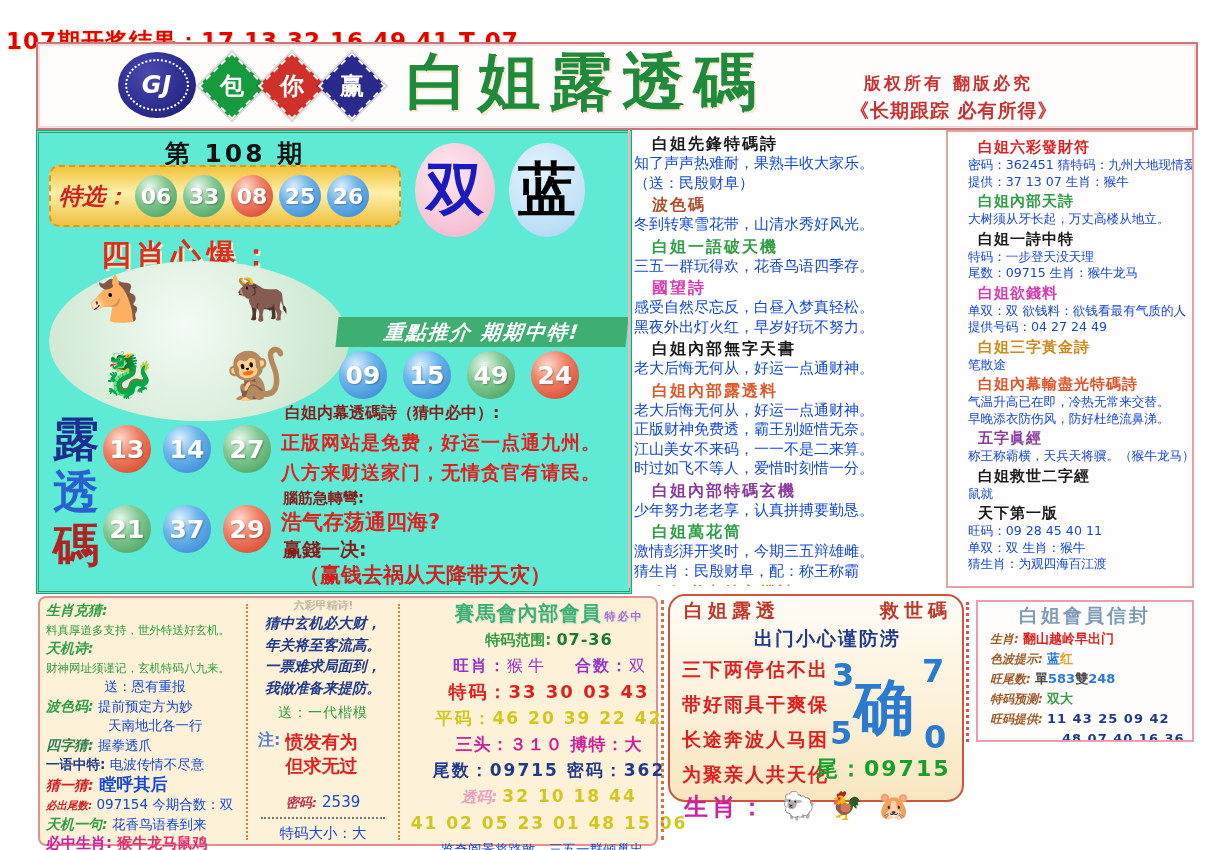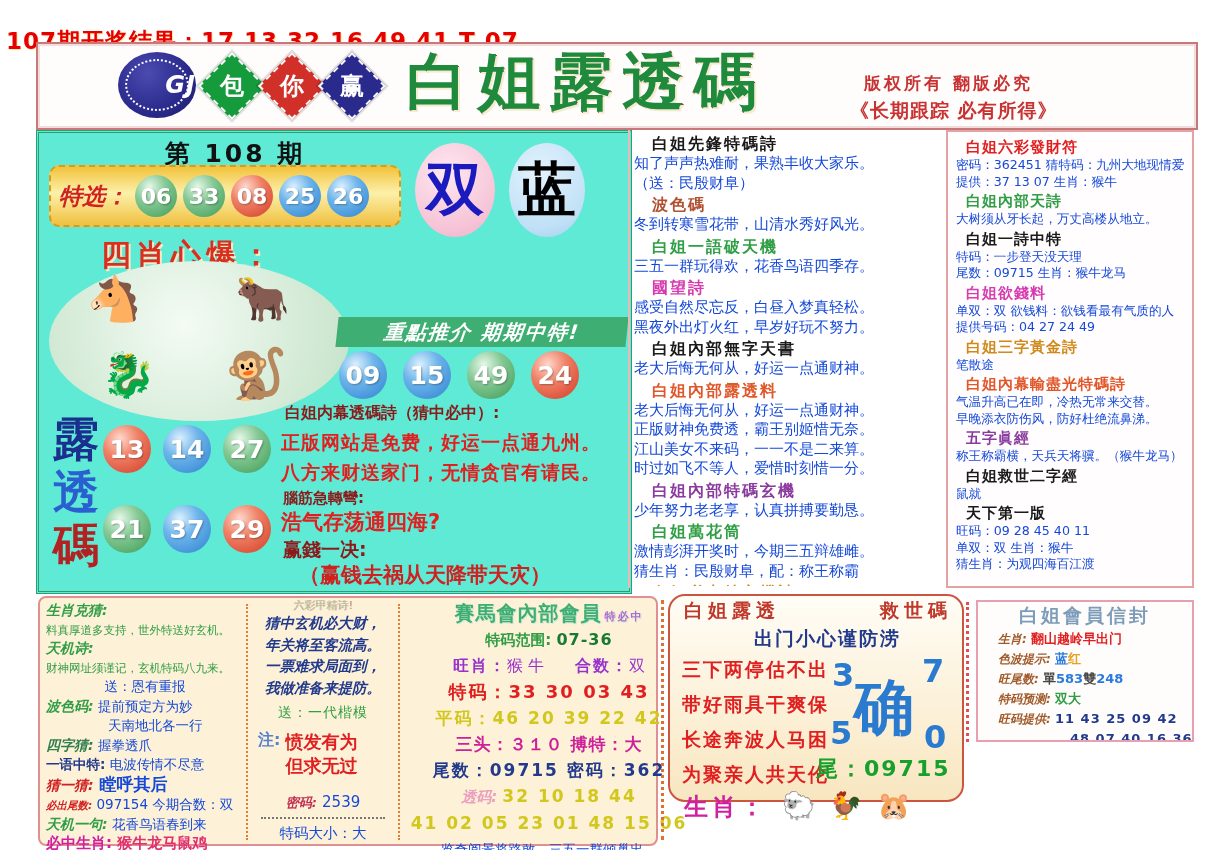--- a/index.html
+++ b/index.html
@@ -7,21 +7,21 @@
         font-family:"DejaVu Sans",sans-serif;}
 
   
   .result-line{position:absolute;left:6px;top:26px;font-size:23px;font-weight:bold;color:#e60000;
       text-shadow:1px 1px 0 #ffe9b0,-1px -1px 0 #fff;letter-spacing:1px;white-space:nowrap;}
 
   
   .header-box{position:absolute;left:36px;top:42px;width:1158px;height:84px;border:2px solid #c87878;
       box-shadow:inset 0 0 0 2px #f3dcdc;background:#fffdfb;}
   .logo{position:absolute;left:80px;top:8px;width:78px;height:66px;border-radius:50%;
-      background:radial-gradient(circle at 38% 32%,#4a4ab0,#2a2a8c 60%,#1c1c66);display:flex;align-items:center;justify-content:flex-end;}
+      background:radial-gradient(circle at 38% 32%,#4a4ab0,#2a2a8c 60%,#1c1c66);display:flex;align-items:center;justify-content:center;}
   .logo-ring{position:absolute;inset:7px;border:2px dotted #fff;border-radius:50%;}
   .logo-glyph{color:#fff;font-weight:bold;font-style:italic;font-size:24px;letter-spacing:1px;}
   .diamond{position:absolute;top:18px;width:44px;height:44px;transform:rotate(45deg);
       border:2px dashed rgba(255,255,255,.95);display:flex;align-items:center;justify-content:center;box-shadow:0 0 0 2px rgba(0,0,0,.12);}
   .diamond .dch{transform:rotate(-45deg);color:#fff;font-weight:bold;font-size:24px;}
   .main-title{position:absolute;left:368px;top:-4px;font-size:62px;font-weight:bold;letter-spacing:10px;
       color:#1f8a3c;text-shadow:2px 2px 0 #f6ead0,-2px -2px 0 #fff,1px 1px 0 #b03020;}
   .copyright{position:absolute;left:826px;top:28px;color:#c83232;font-size:17px;font-weight:bold;letter-spacing:3px;}
   .slogan{position:absolute;left:812px;top:54px;color:#c83232;font-size:19px;font-weight:bold;letter-spacing:1px;}
 
@@ -65,21 +65,21 @@
   .brain-line{position:absolute;left:242px;top:375px;font-size:21px;font-weight:bold;color:#e02020;}
   .win-label{position:absolute;left:244px;top:404px;font-size:19px;font-weight:bold;color:#8b1a1a;}
   .win-line{position:absolute;left:260px;top:428px;font-size:21px;color:#d02020;font-weight:bold;}
 
   
   .vline{position:absolute;left:628px;top:130px;width:2px;height:458px;background:#eab8b8;}
   .mid-col{position:absolute;left:634px;top:132px;width:306px;height:454px;overflow:hidden;}
   .block-title{font-weight:bold;font-size:16px;letter-spacing:2px;margin:2px 0 0 18px;line-height:20px;white-space:nowrap;}
   .block-line{color:#1448d8;font-size:15px;line-height:19.5px;white-space:nowrap;}
   .right-box{position:absolute;left:946px;top:130px;width:248px;height:458px;border:2px solid #e4a2a2;
-      background:#fffdfd;padding:4px 8px;box-sizing:border-box;overflow:hidden;}
+      background:#fffdfd;padding:4px 20px;box-sizing:border-box;overflow:hidden;}
   .right-box .block-title{font-size:15px;margin:2px 0 0 10px;letter-spacing:1px;line-height:19px;}
   .right-box .block-line{font-size:12.6px;line-height:16.5px;}
   .c-black{color:#1a1a1a;} .c-brown{color:#b05030;} .c-green{color:#2f9e44;} .c-magenta{color:#d63bb0;}
   .c-orange{color:#e0572a;} .c-purple{color:#8b3a9e;} .c-gold{color:#d08a1a;} .c-red{color:#e02020;}
 
   
   .bottom-a{position:absolute;left:38px;top:596px;width:620px;height:250px;background:#fdf1d8;
       border:2px solid #e09090;border-radius:8px;box-sizing:border-box;}
   .sep{position:absolute;top:6px;height:236px;border-left:2px dotted #e08030;}
   .s1{left:206px;} .s2{left:358px;}
@@ -137,21 +137,21 @@
   .b4p-line{color:#e02020;font-weight:bold;font-size:19px;line-height:35px;letter-spacing:2px;white-space:nowrap;}
   .b4digit{position:absolute;color:#2a7ad0;font-size:32px;font-weight:bold;}
   .d0{left:162px;top:60px;} .d1{left:252px;top:56px;} .d2{left:160px;top:118px;} .d3{left:254px;top:122px;}
   .b4big{position:absolute;left:184px;top:72px;font-size:60px;font-weight:bold;color:#2a7ad0;}
   .b4tail{position:absolute;left:146px;top:158px;color:#16a02c;font-weight:bold;font-size:22px;letter-spacing:2px;}
   .b4zod{position:absolute;left:14px;top:194px;}
   .b4zlbl{color:#d020a0;font-weight:bold;font-size:24px;letter-spacing:4px;}
   .b4zi{font-size:27px;margin-left:14px;}
 
   .box5{position:absolute;left:976px;top:600px;width:218px;height:142px;border:2px solid #e8a0b0;background:#fffdfb;
-      box-sizing:border-box;padding:1px 20px;overflow:hidden;}
+      box-sizing:border-box;padding:1px 12px;overflow:hidden;}
   .b5t{text-align:center;font-size:19px;font-weight:bold;color:#7d9cba;letter-spacing:3px;}
   .b5r{font-size:13px;line-height:19px;white-space:nowrap;}
   .b5r.indent2{padding-left:72px;}
   .b5l{color:#a05a2a;font-weight:bold;font-size:12px;font-style:italic;}
   .p-red{color:#e02020;font-weight:bold;} .p-blue{color:#2a7ae0;font-weight:bold;}
   .p-orange{color:#e8a020;font-weight:bold;} .p-dark{color:#444;font-weight:bold;}
   .p-navy{color:#223a8c;font-weight:bold;letter-spacing:1px;} .p-green{color:#2f9e44;font-weight:bold;}
 </style>
 </head>
 <body>

